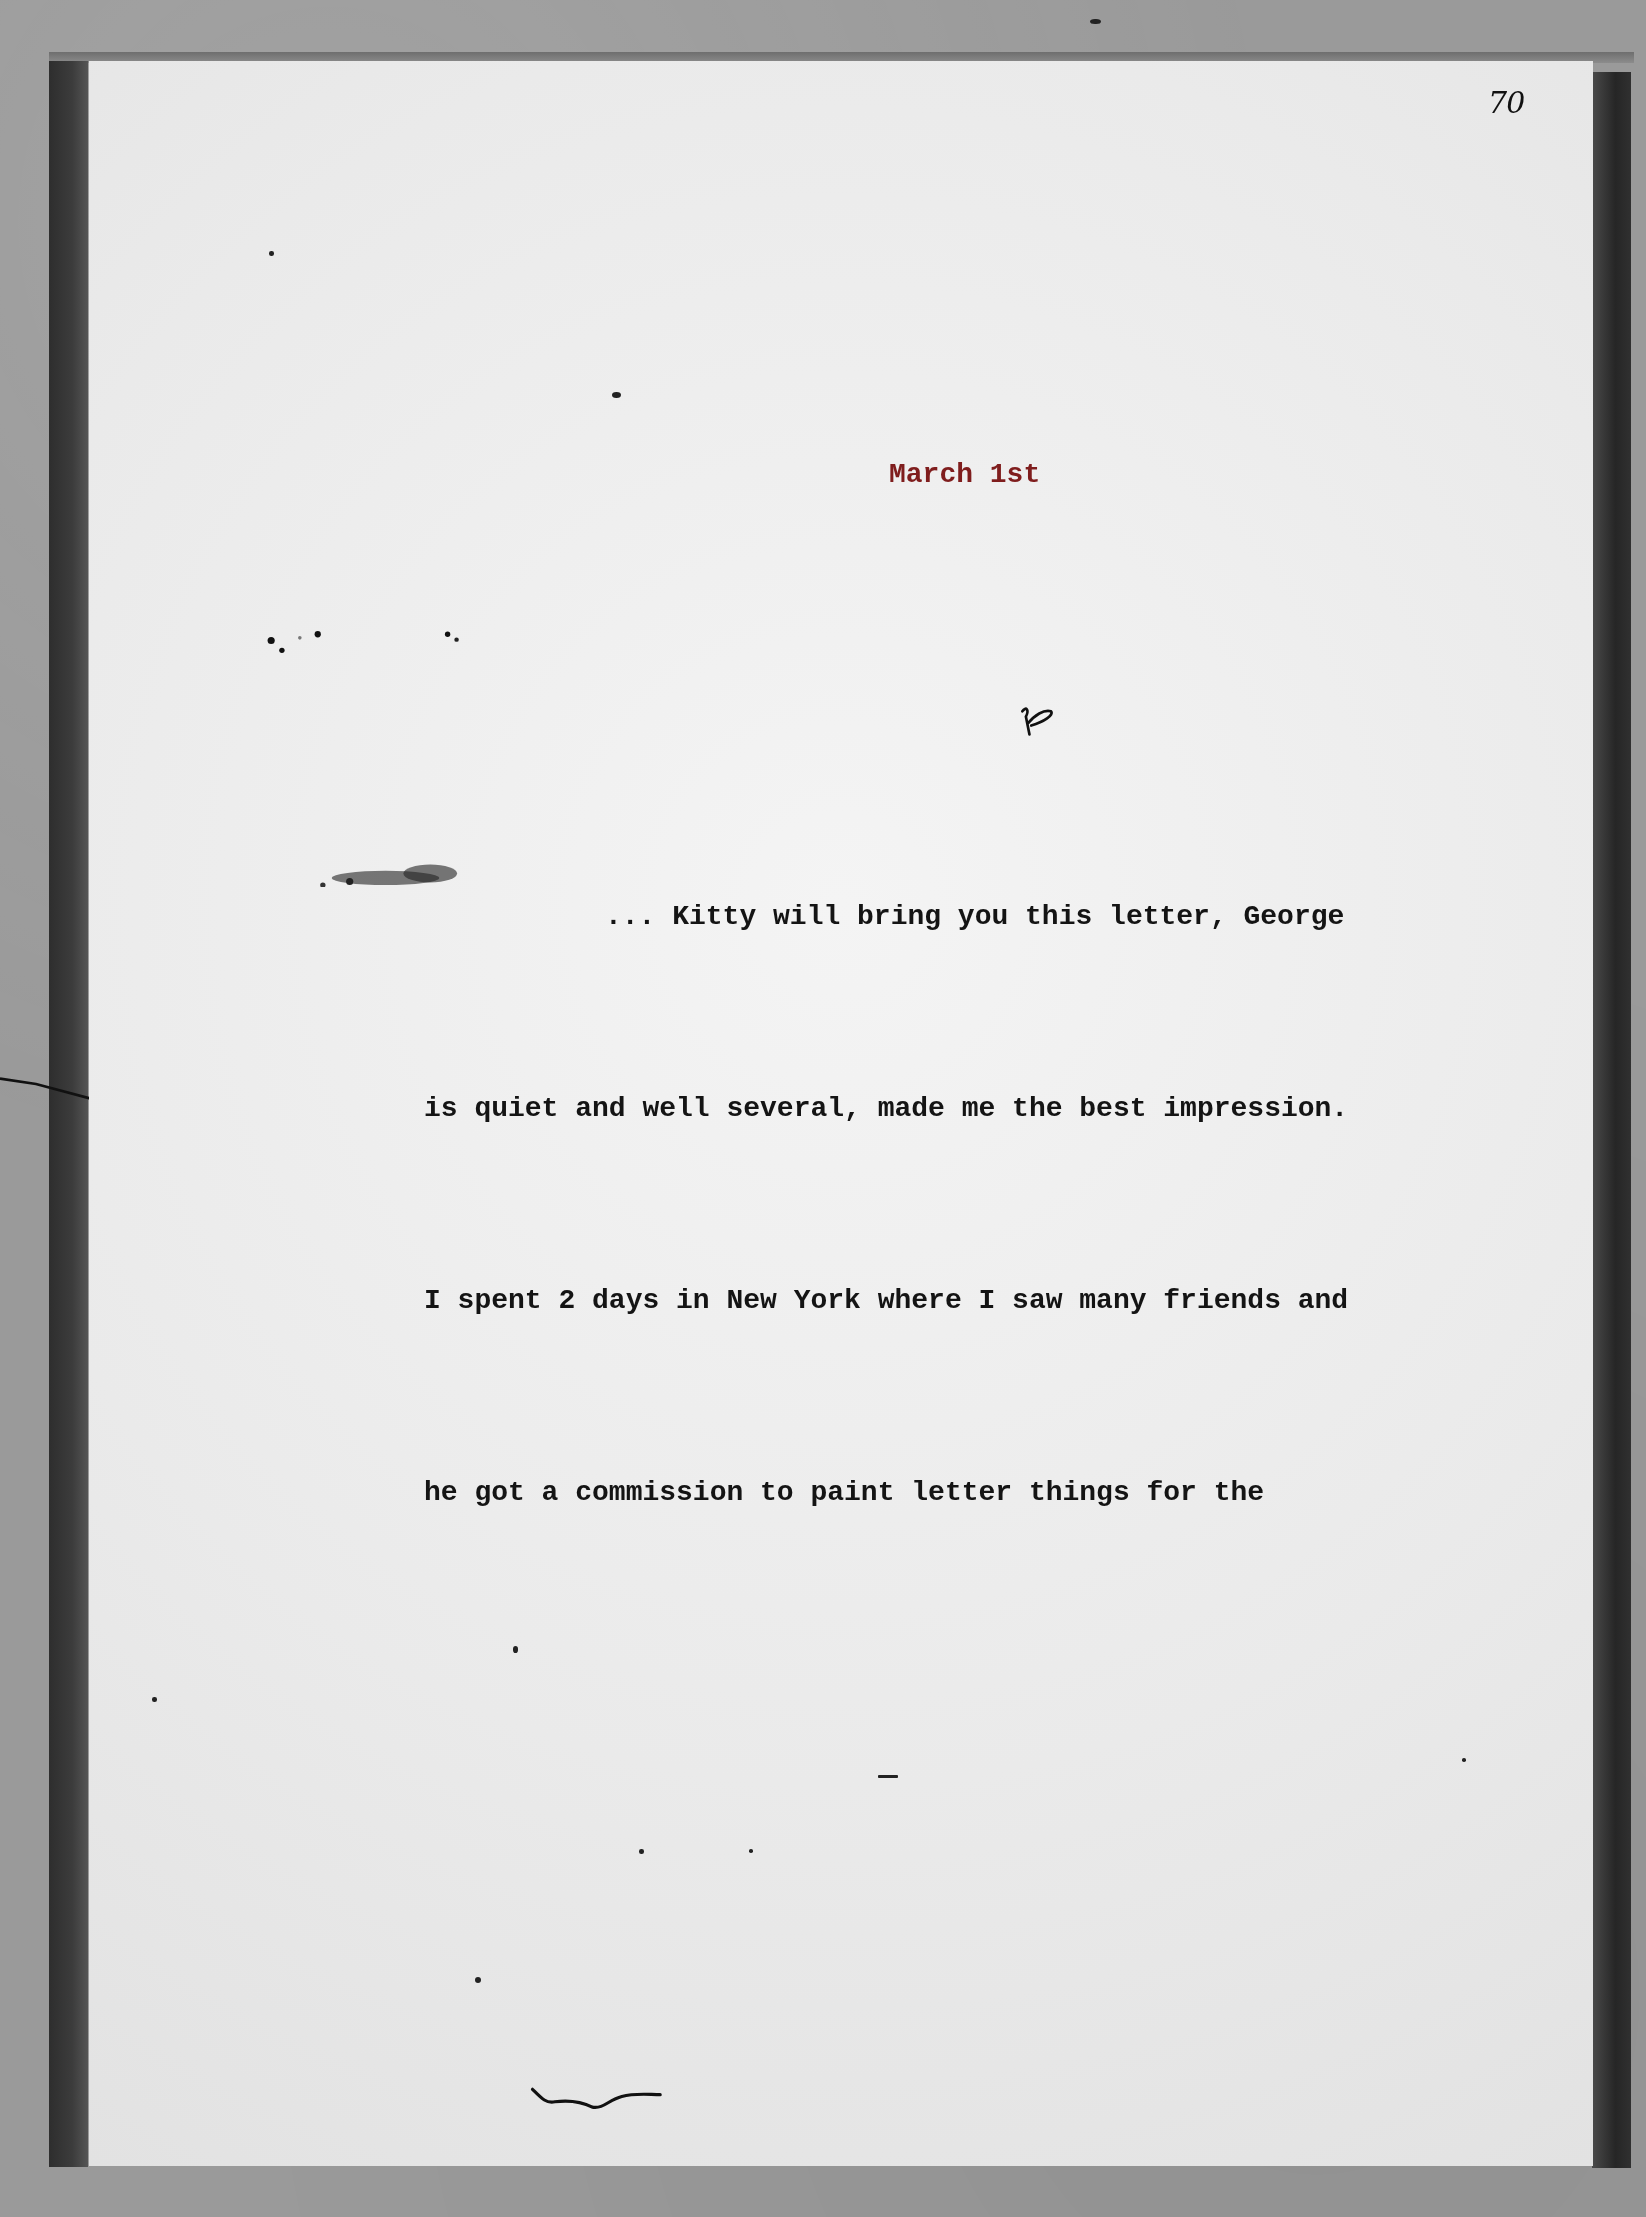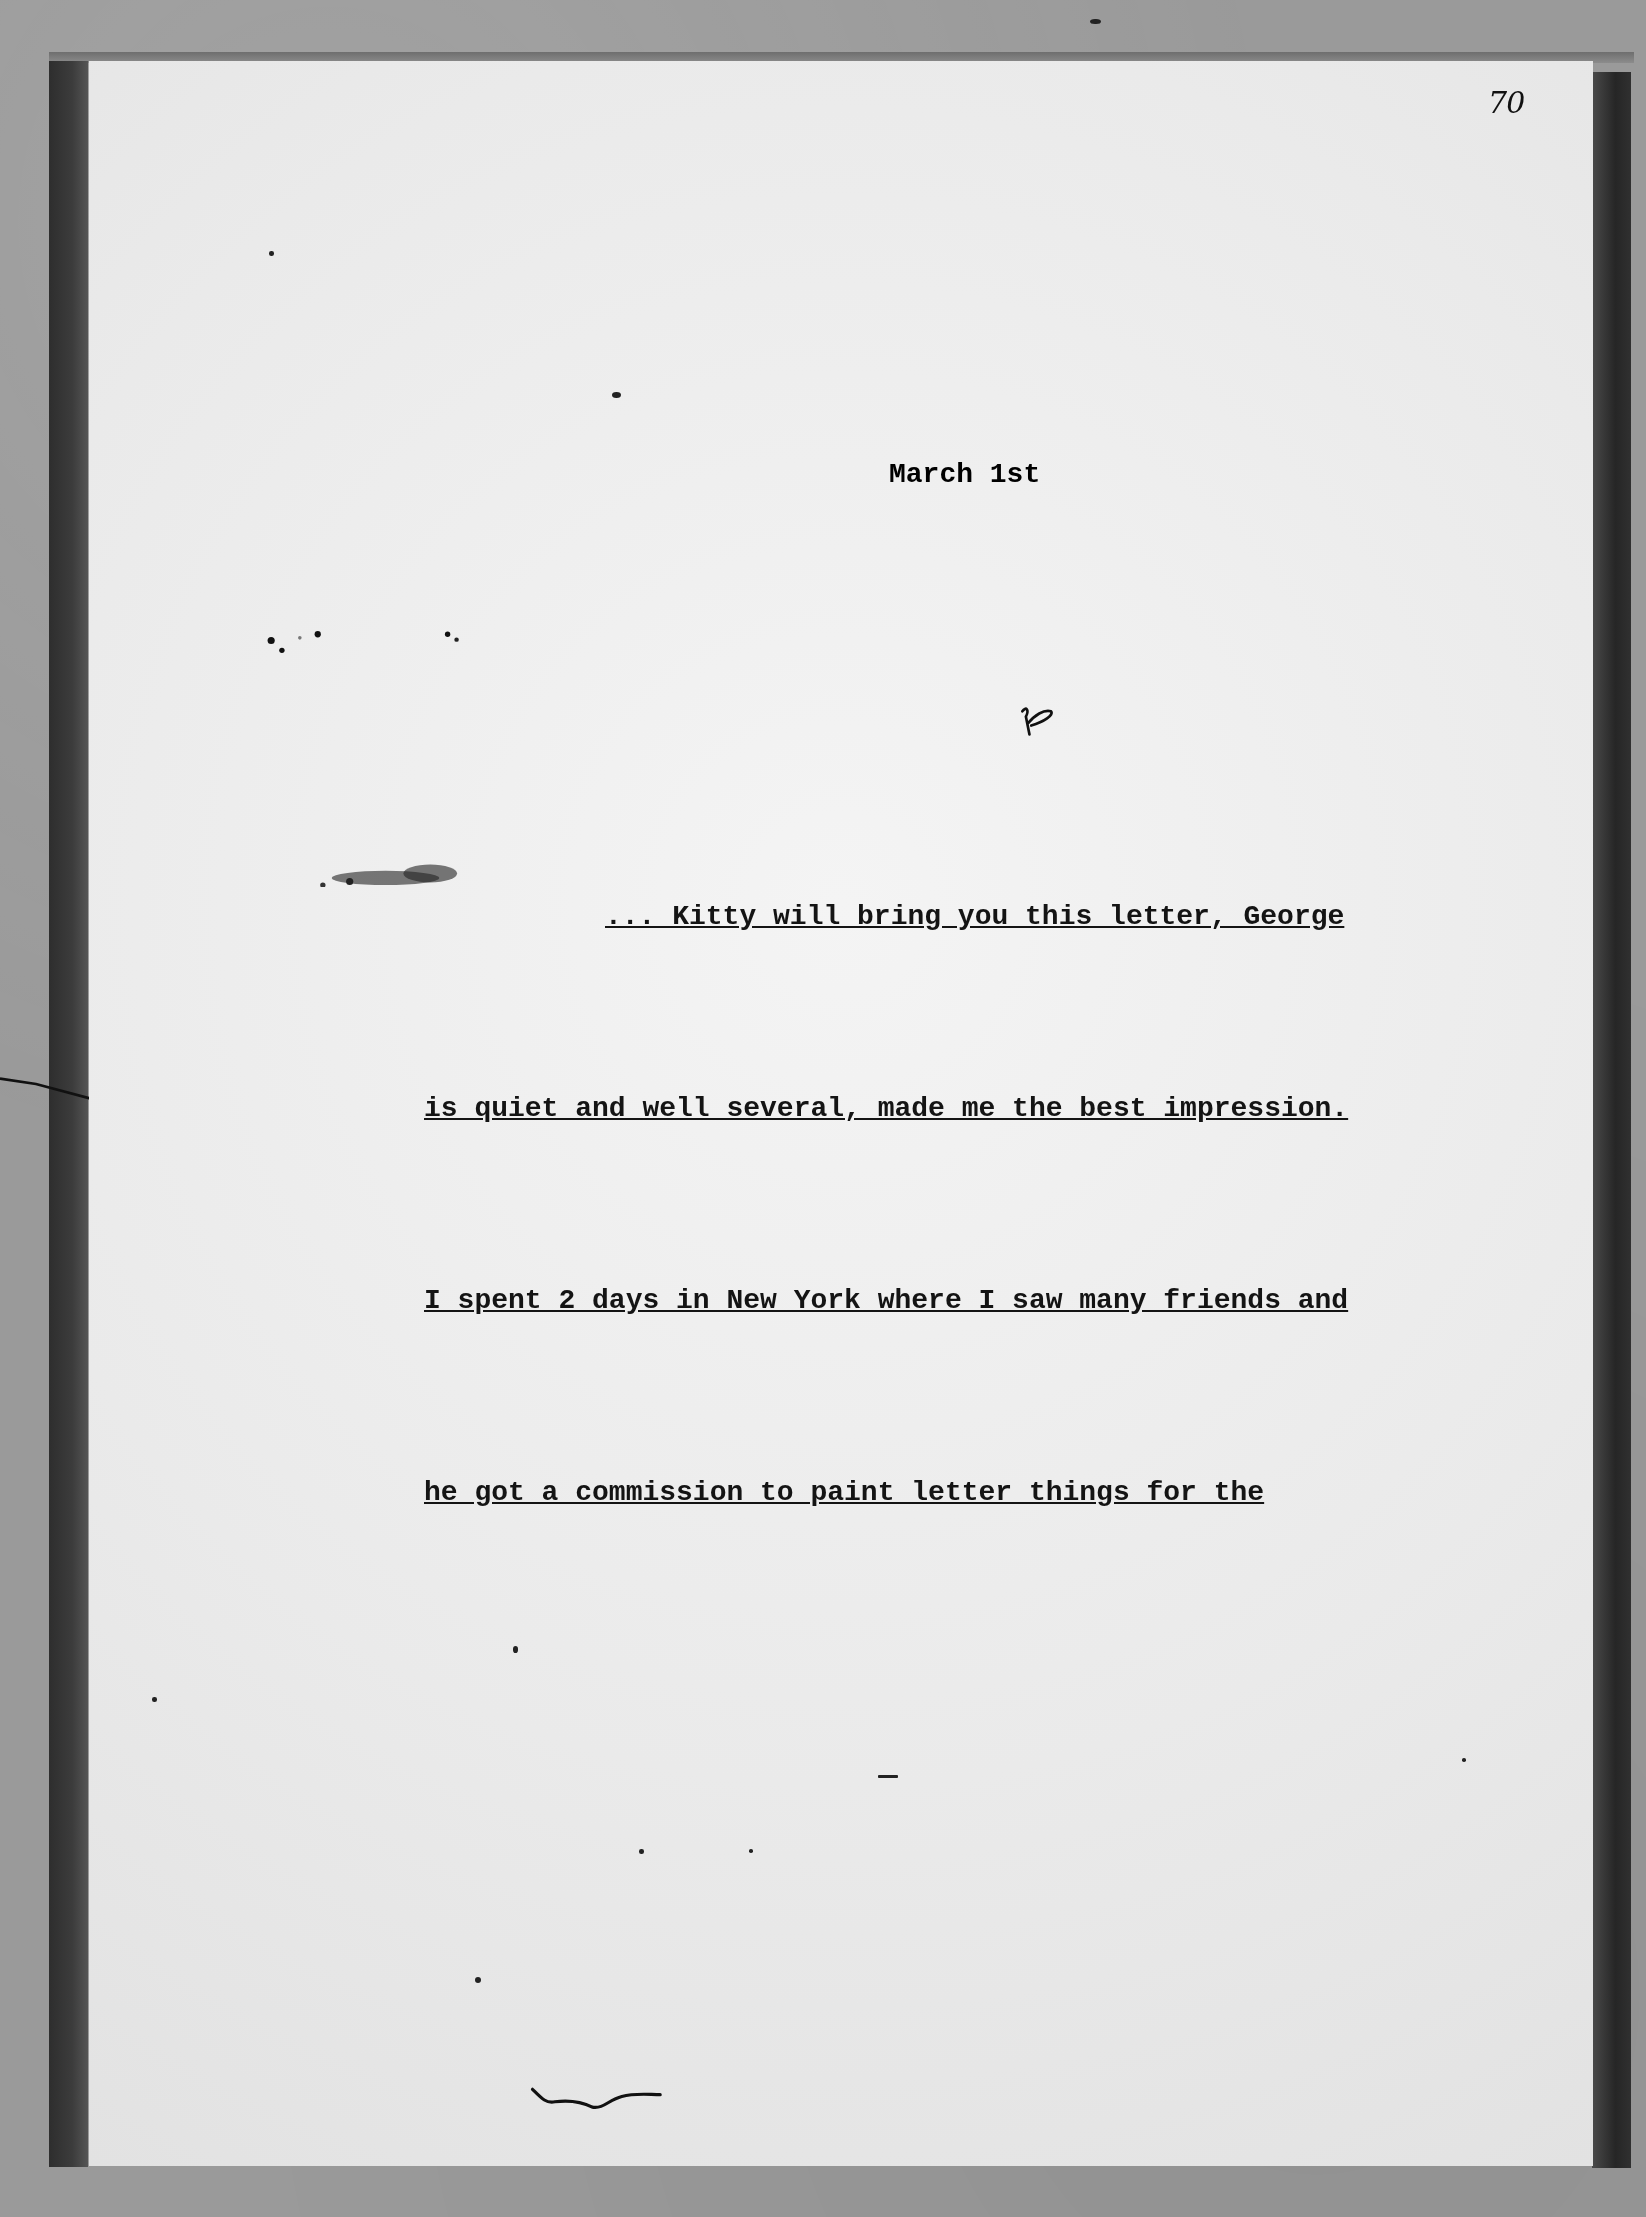--- a/index.html
+++ b/index.html
@@ -56,36 +56,35 @@
       font-size: 30px;
       color: #111;
       letter-spacing: -0.9px;
     }
     .heading {
       position: absolute;
       left: 889px; top: 459px;
       font-family: "Liberation Mono", "DejaVu Sans Mono", monospace;
       font-weight: bold;
       font-size: 28px;
-      color: #000000;
+      color: #7f1d1d;
       white-space: pre;
     }
     .body-text {
       position: absolute;
       left: 424px; top: 757px;
       font-family: "Liberation Mono", "DejaVu Sans Mono", monospace;
       font-weight: bold;
       font-size: 28px;
       line-height: 64px;
       color: #141414;
       white-space: pre;
     }
     .body-line {
       display: block;
-      text-decoration: underline;
     }
     .body-line.indent {
       padding-left: 181px;
     }
     .handwritten-mark {
       position: absolute;
       left: 1017px; top: 704px;
       width: 41px; height: 36px;
     }
     .pen-squiggle {

